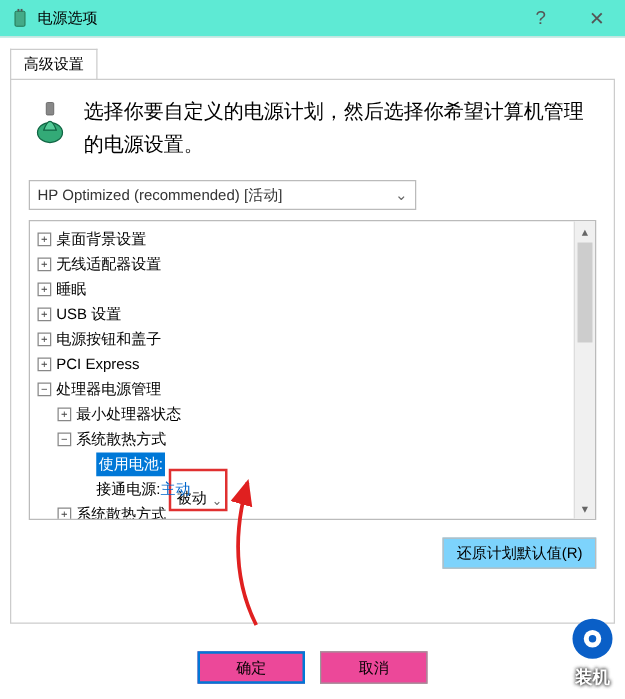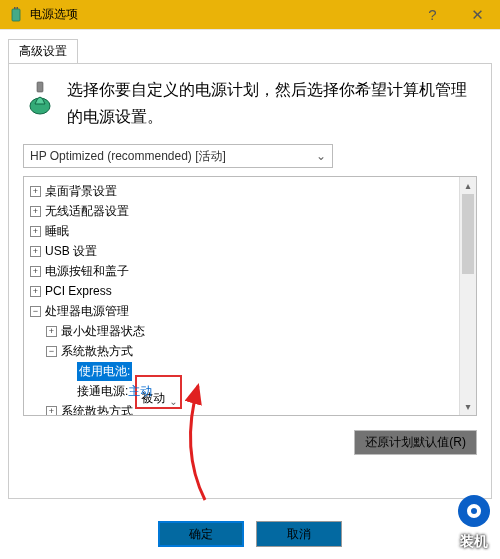--- a/index.html
+++ b/index.html
@@ -1,19 +1,19 @@
 <!DOCTYPE html>
 <html><head>
 <meta charset="utf-8">
 <style>
   * { box-sizing: border-box; font-family: "Microsoft YaHei", "Segoe UI", sans-serif; }
   html, body { margin: 0; padding: 0; }
   body { width: 500px; height: 559px; background: #fff; overflow: hidden; position: relative; }
 
-  .title-bar { height: 30px; display: flex; align-items: center; padding: 0 0 0 8px; background: #eab308; border-bottom: 1px solid #e5e5e5; }
+  .title-bar { height: 30px; display: flex; align-items: center; padding: 0 0 0 8px; background: #5eead4; border-bottom: 1px solid #e5e5e5; }
   .title-icon { width: 16px; height: 16px; margin-right: 6px; }
   .title-text { font-size: 12px; color: #000; flex: 1; }
   .title-btn { width: 45px; height: 30px; display: flex; align-items: center; justify-content: center; color: #555; font-size: 15px; }
 
   .tab-area { padding: 8px 8px 0 8px; }
   .tab { display: inline-block; padding: 3px 10px; font-size: 12px; background: #fff; border: 1px solid #ccc; border-bottom: 1px solid #fff; position: relative; top: 1px; }
   .tab-body { border: 1px solid #ccc; padding: 12px 14px 14px 14px; height: 436px; position: relative; }
 
   .desc-row { display: flex; gap: 10px; margin-bottom: 14px; }
   .desc-icon { width: 34px; height: 40px; flex-shrink: 0; }
@@ -31,24 +31,24 @@
   .tree-row { display: flex; align-items: center; height: 20px; padding-left: 4px; white-space: nowrap; color: #000; }
   .exp { width: 11px; height: 11px; border: 1px solid #888; display: inline-flex; align-items: center; justify-content: center; font-size: 9px; line-height: 1; margin-right: 4px; color: #444; cursor: pointer; flex-shrink: 0; }
   .ind1 { margin-left: 16px; }
   .ind2 { margin-left: 32px; }
   .sel-label { background: #0078d7; color: #fff; padding: 1px 2px; }
   .val-highlight { border: 2px solid #e03030; display: inline-flex; align-items: flex-end; padding: 0 2px 0 4px; margin-left: 3px; height: 34px; margin-top: 42px; }
   .val-highlight .chev { margin-left: 4px; color: #666; font-size: 10px; }
   .blue-link { color: #0066cc; }
 
   .restore-row { display: flex; justify-content: flex-end; margin-top: 14px; }
-  .restore-btn { font-size: 12px; padding: 3px 10px; border: 1px solid #bbb; background: #737373; cursor: pointer; }
+  .restore-btn { font-size: 12px; padding: 3px 10px; border: 1px solid #bbb; background: #7dd3fc; cursor: pointer; }
 
   .bottom-row { position: absolute; bottom: 12px; left: 0; right: 0; display: flex; justify-content: center; gap: 12px; }
-  .main-btn { width: 86px; height: 26px; font-size: 12px; border: 1px solid #999; background: #0369a1; cursor: pointer; }
+  .main-btn { width: 86px; height: 26px; font-size: 12px; border: 1px solid #999; background: #ec4899; cursor: pointer; }
   .main-btn.primary { border: 2px solid #0078d7; }
 
   .arrow-overlay { position: absolute; left: 160px; top: 380px; pointer-events: none; }
   .watermark { position: absolute; right: 10px; bottom: 8px; display: flex; align-items: center; gap: 6px; font-size: 14px; font-weight: bold; color: #fff; text-shadow: 0 0 3px #333, 0 0 3px #333; flex-direction: column; }
   .wm-eye { width: 32px; height: 32px; border-radius: 50%; background: #0a5fc7; display: flex; align-items: center; justify-content: center; }
   .wm-eye-in { width: 14px; height: 14px; border-radius: 50%; background: #fff; display:flex; align-items:center; justify-content:center; }
   .wm-eye-dot { width: 6px; height: 6px; border-radius: 50%; background: #0a5fc7; }
 </style>
 </head>
 <body>

